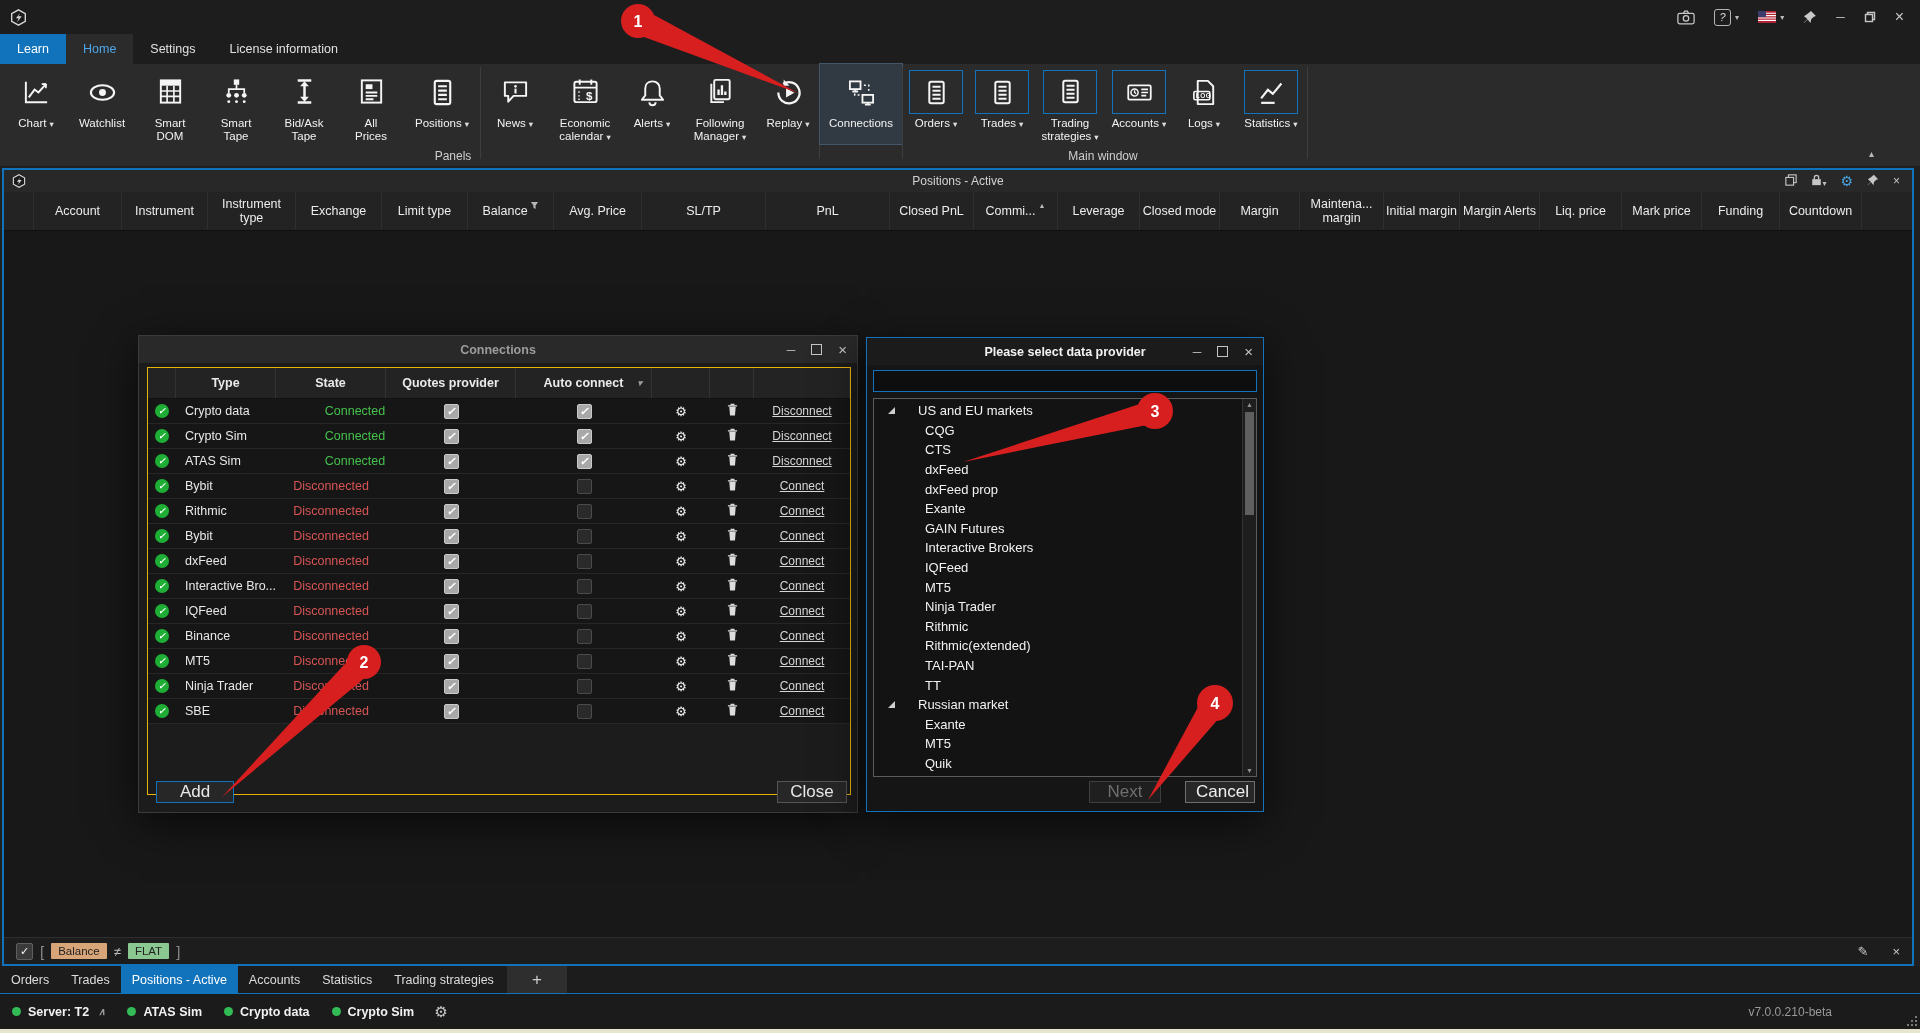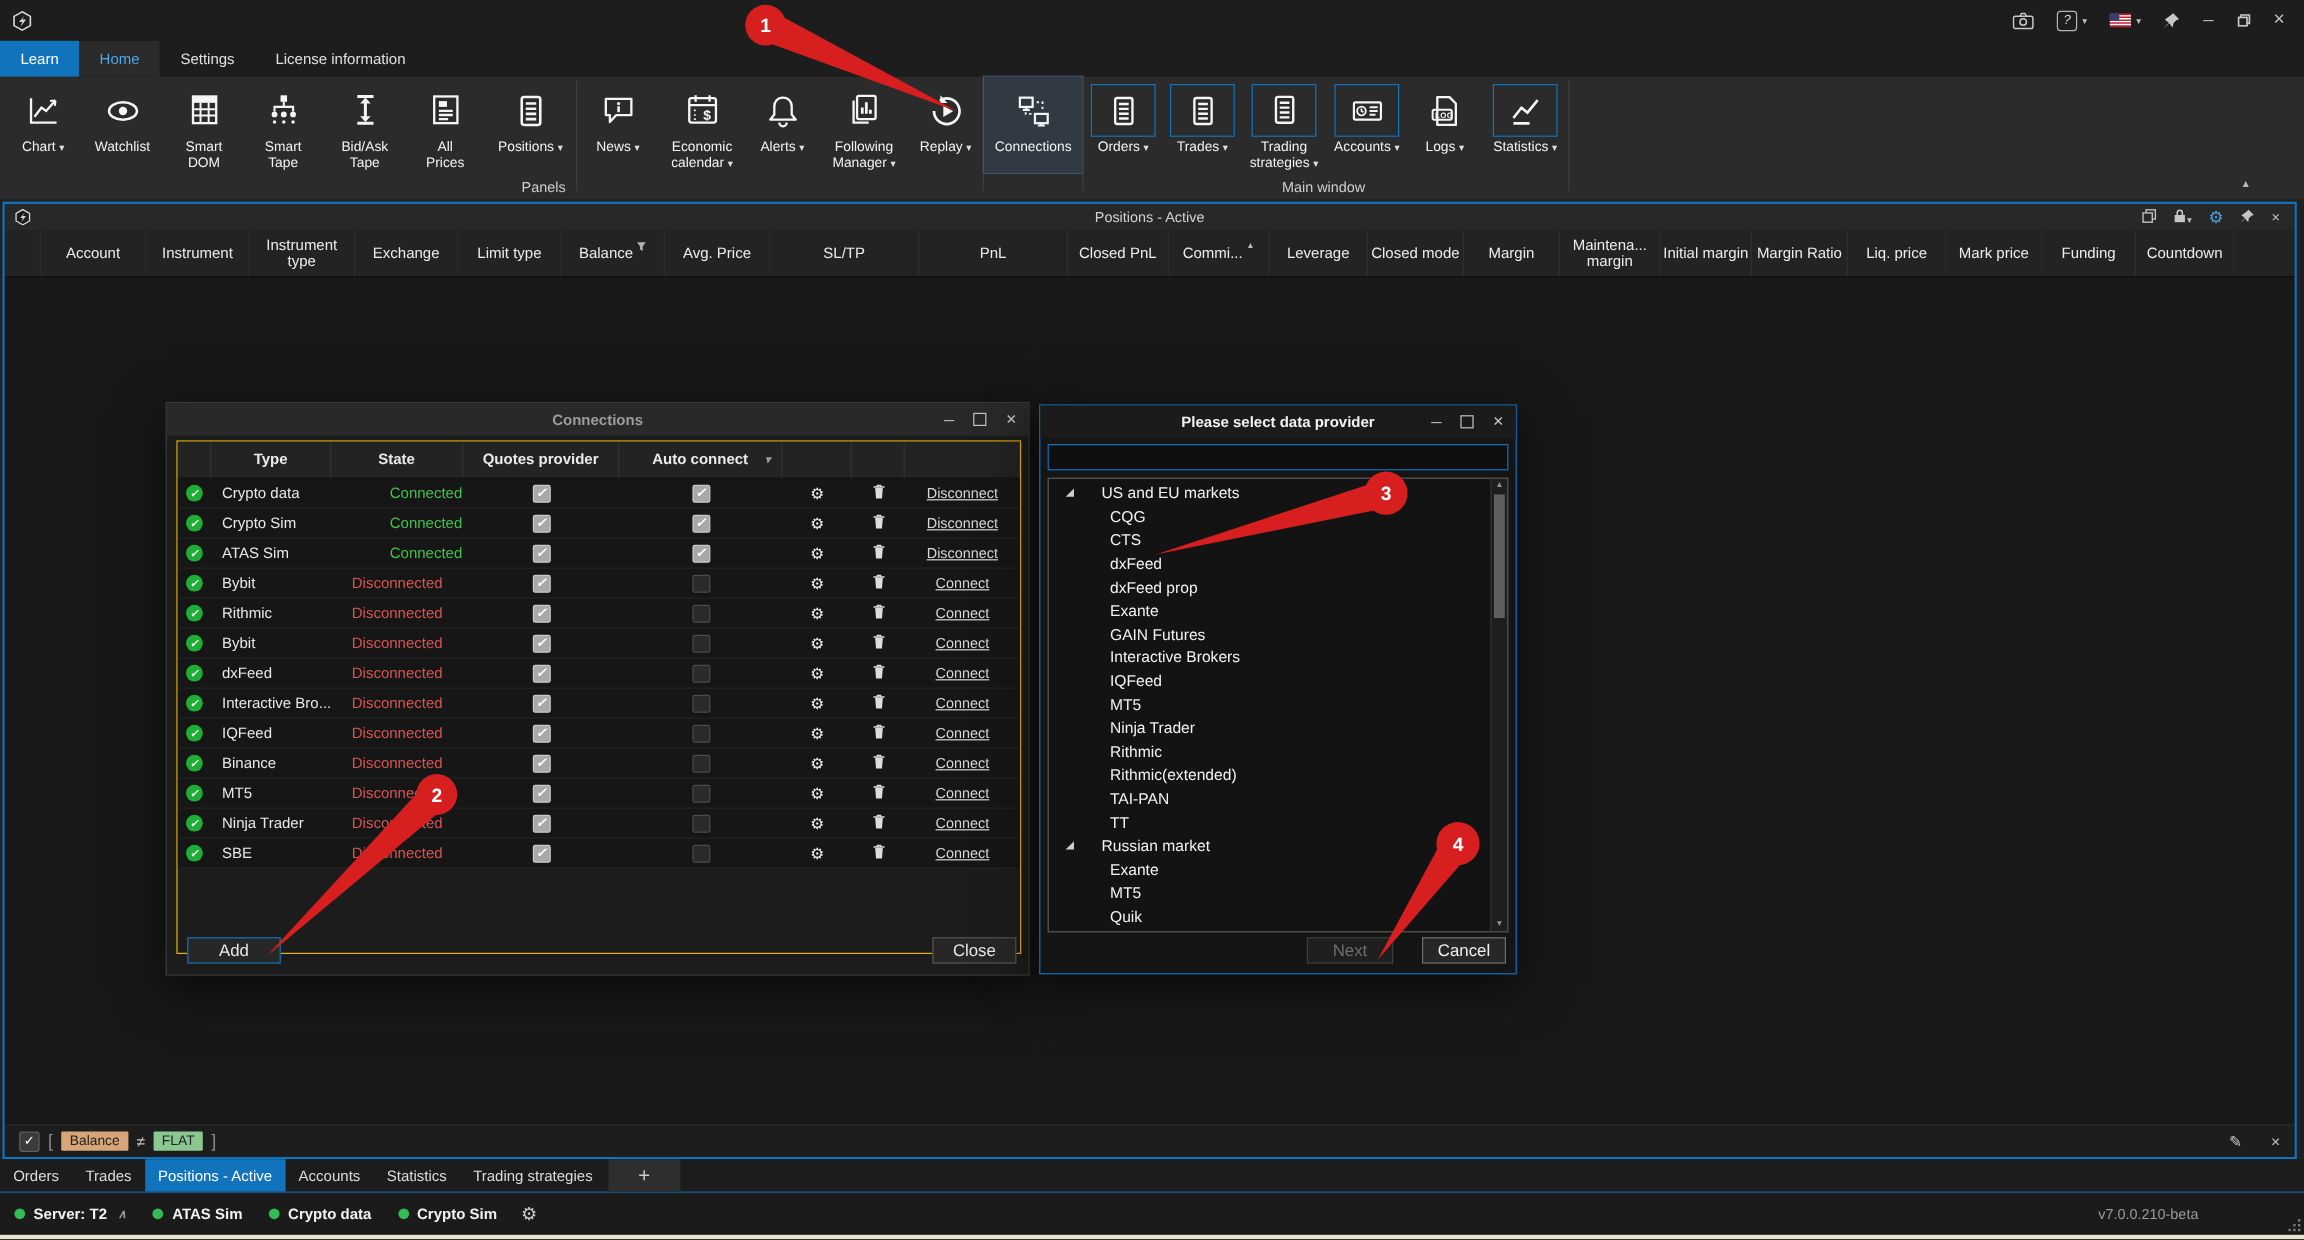--- a/index.html
+++ b/index.html
@@ -79,21 +79,21 @@
   .crow .ccell.ctype{justify-content:flex-start;padding-left:9px;color:#e8e8e8;}
   .state-Connected{color:var(--connected);margin-left:48px;}
   .state-Disconnected{color:var(--disconnected);}
   .gcheck{width:14px;height:14px;border-radius:50%;background:#1fae35;color:#fff;font-size:9px;line-height:14px;
           text-align:center;font-weight:bold;}
   .cb{width:15px;height:15px;border:1px solid #4b4b4b;background:#2a2a2a;border-radius:2px;box-sizing:border-box;}
   .cb.on{background:#a8a8a8;border-color:#c9c9c9;color:#fff;font-size:11px;line-height:13px;text-align:center;font-weight:bold;}
   .rowgear{color:#efefef;font-size:13px;}
   .actlink{color:#d6d6d6;text-decoration:underline;font-size:12px;}
   .conn-footer{position:absolute;bottom:9px;left:17px;right:10px;display:flex;}
-  .btn{height:22px;font-size:14px;background:#272727;color:#e8e8e8;border:1px solid #555;padding:0 10px;
+  .btn{height:22px;font-size:17px;background:#272727;color:#e8e8e8;border:1px solid #555;padding:0 10px;
        font-family:"Liberation Sans",sans-serif;box-sizing:border-box;}
   .btn.add{border:1px solid var(--accent);width:78px;}
   .btn.closebtn{margin-left:auto;width:70px;}
   .prov-dialog{left:866px;top:337px;width:398px;height:475px;background:#151515;border:1px solid var(--accent);}
   .prov-dialog .dlg-title{background:#1b1b1b;}
   .prov-dialog .dlg-title-text{color:#f2f2f2;}
   .search{display:block;margin:5px 6px 4px;width:calc(100% - 12px);height:22px;background:#0e0e0e;
           border:1px solid var(--accent);color:#eee;box-sizing:border-box;padding:0 6px;font-size:12.5px;
           font-family:"Liberation Sans",sans-serif;outline:none;}
   .tree{position:absolute;left:6px;right:6px;top:60px;bottom:34px;border:1px solid #5c5c5c;background:#131313;overflow:hidden;}
@@ -477,21 +477,21 @@
         <div class="pcol" style="width: 80px;">
           <span>Margin</span>
         </div>
         <div class="pcol" style="width: 84px;">
           <span>Maintena... margin</span>
         </div>
         <div class="pcol" style="width: 76px;">
           <span>Initial margin</span>
         </div>
         <div class="pcol" style="width: 80px;">
-          <span>Margin Ratio</span>
+          <span>Margin Alerts</span>
         </div>
         <div class="pcol" style="width: 82px;">
           <span>Liq. price</span>
         </div>
         <div class="pcol" style="width: 80px;">
           <span>Mark price</span>
         </div>
         <div class="pcol" style="width: 78px;">
           <span>Funding</span>
         </div>

